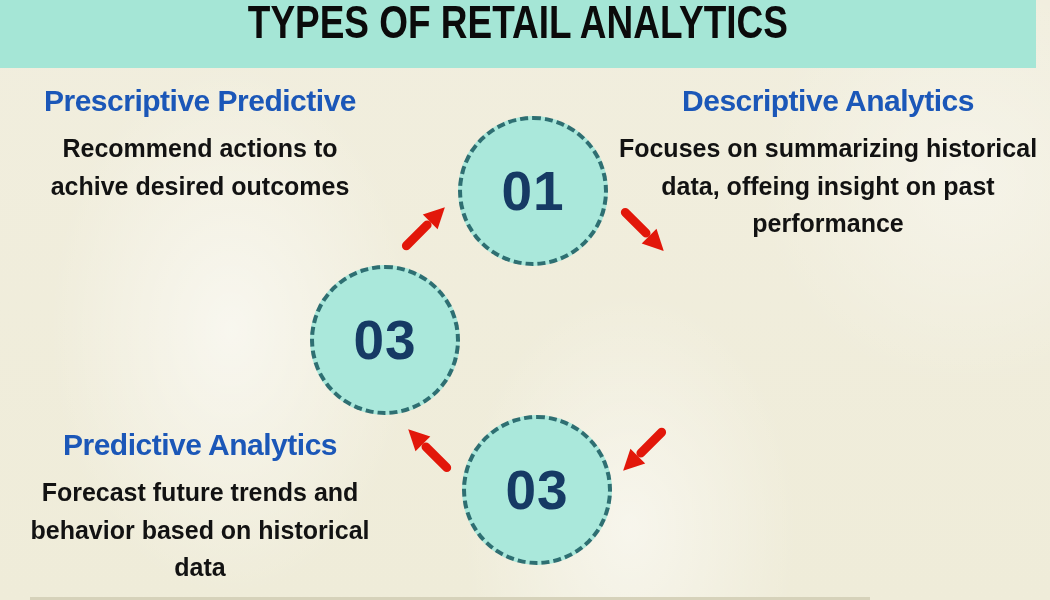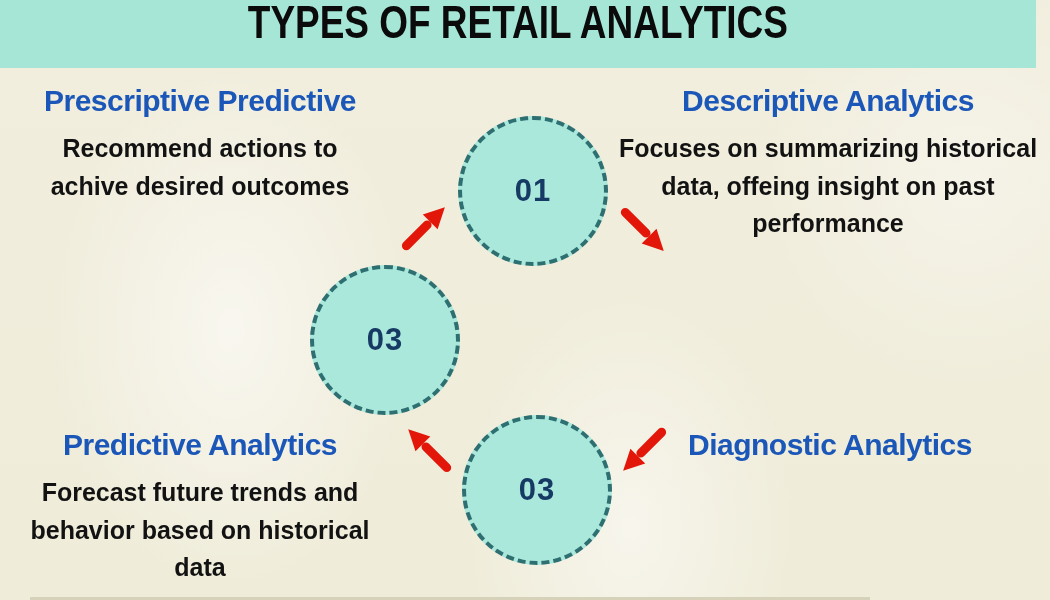--- a/index.html
+++ b/index.html
@@ -66,21 +66,21 @@
     position: absolute;
     width: 150px; height: 150px;
     border-radius: 50%;
     background: #aae8db;
     border: 4px dashed #2e6f72;
     display: flex;
     align-items: center;
     justify-content: center;
   }
   .circle span {
-    font-size: 31px;
+    font-size: 55px;
     font-weight: 800;
     color: #163a64;
     letter-spacing: 1px;
   }
   .c01 { left: 458px; top: 116px; }
   .c02 { left: 610px; top: 265px; }
   .c03 { left: 462px; top: 415px; }
   .c04 { left: 310px; top: 265px; }
   
   .arrow { position: absolute; width: 50px; height: 50px; }
@@ -115,21 +115,20 @@
     <h2>Predictive Analytics</h2>
     <p>Forecast future trends and behavior based on historical data</p>
   </section>
 
   <section class="text-block tb-descriptive">
     <h2>Descriptive Analytics</h2>
     <p>Focuses on summarizing historical data, offeing insight on past performance</p>
   </section>
 
   <section class="text-block tb-diagnostic">
-    <h2>Diagnostic Analytics</h2>
   </section>
 
   <div class="circle c01">
     <span>01</span>
   </div>
   <div class="circle c03">
     <span>03</span>
   </div>
   <div class="circle c04">
     <span>03</span>

